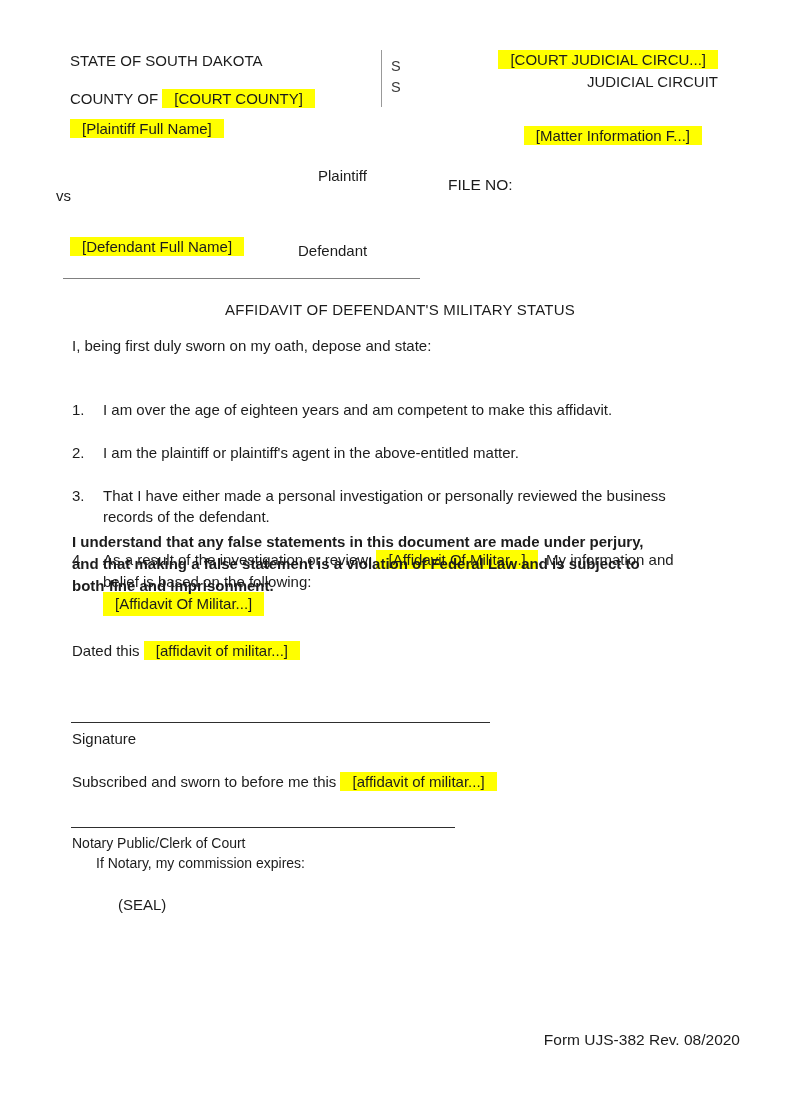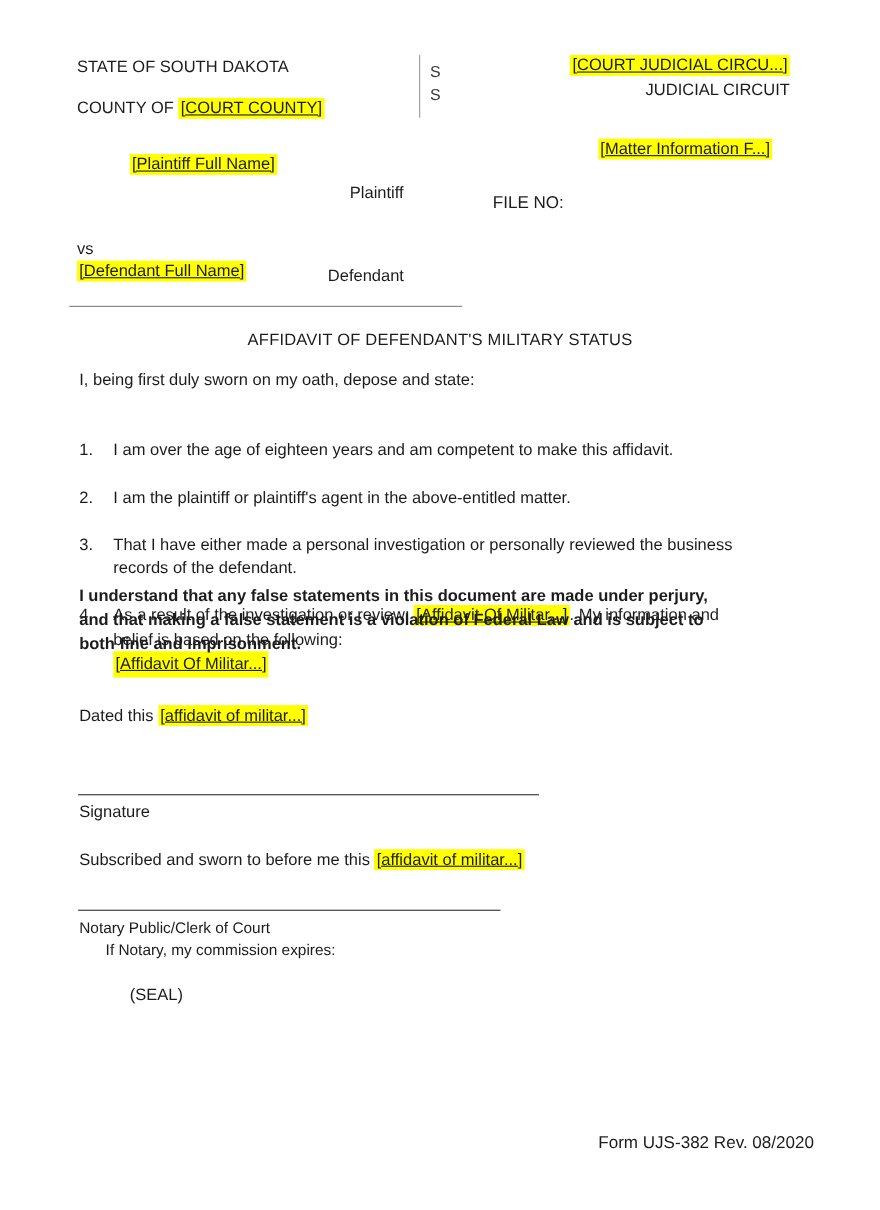--- a/index.html
+++ b/index.html
@@ -6,31 +6,31 @@
   .page{
     position:relative;
     width:800px;height:1100px;
     background:#ffffff;
     font-family:"Liberation Sans", sans-serif;
     font-size:15px;
     color:#1c1c1c;
     overflow:hidden;
   }
   .abs{position:absolute;white-space:nowrap;}
-  .hl{background:#ffff00;padding:1px 2px;text-decoration:underline;}
+  .hl{background:#ffff00;padding:1px 12px;}
   .caption-state{left:70px;top:52px;}
   .caption-county{left:70px;top:90px;text-align:right;}
   .ss-divider{left:381px;top:50px;width:1px;height:57px;background:#999999;}
   .ss-block{left:391px;top:56px;line-height:21px;font-size:14.5px;color:#3a3a3a;}
   .circuit-block{right:82px;top:49px;text-align:right;line-height:22px;}
-  .plaintiff-field{left:70px;top:141px;margin-left:48px;}
+  .plaintiff-field{left:70px;top:120px;}
   .matter-field{right:98px;top:127px;}
   .plaintiff-label{left:318px;top:167px;}
   .file-no{left:448px;top:176px;font-size:15.5px;}
-  .vs-label{left:70px;top:187px;margin-top:31px;}
+  .vs-label{left:56px;top:187px;}
   .defendant-field{left:70px;top:238px;}
   .defendant-label{left:298px;top:242px;}
   .caption-rule{left:63px;top:278px;width:357px;height:1px;background:#808080;}
   .doc-title{left:0;right:0;top:301px;text-align:center;letter-spacing:0.2px;}
   .intro{left:72px;top:337px;}
   .list{position:absolute;left:72px;top:377px;width:663px;line-height:21.5px;white-space:pre-line;}
   .list-item{display:flex;}
   .list-num{flex:0 0 31px;white-space:nowrap;}
   .list-text{flex:1;}
   .block-field{display:table;margin-top:0;}

